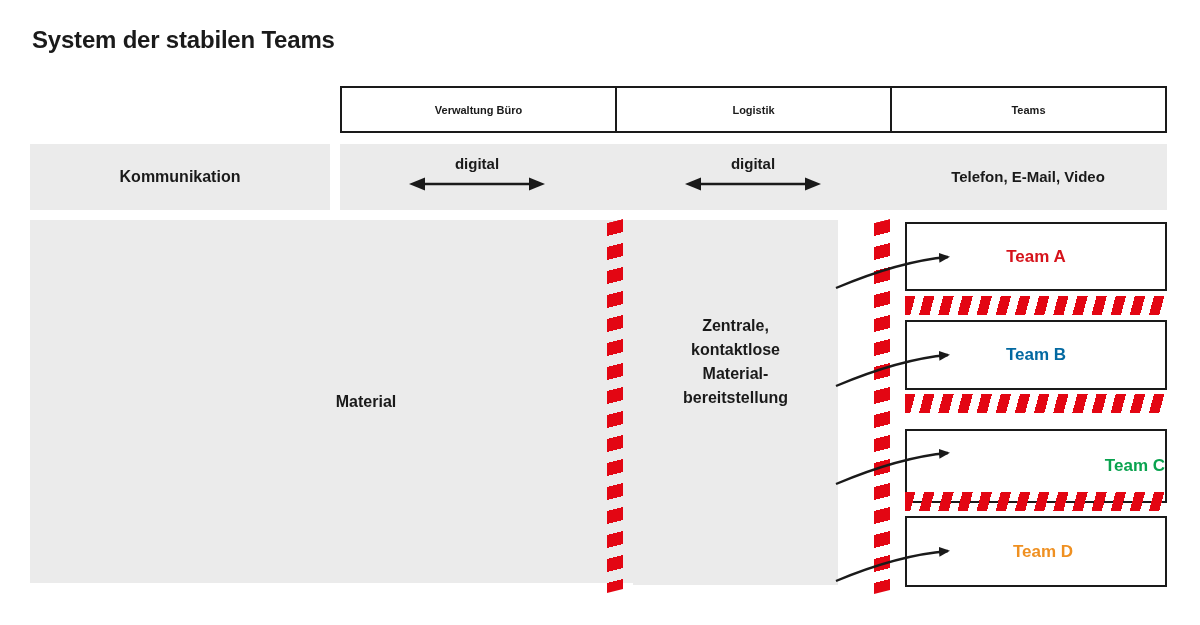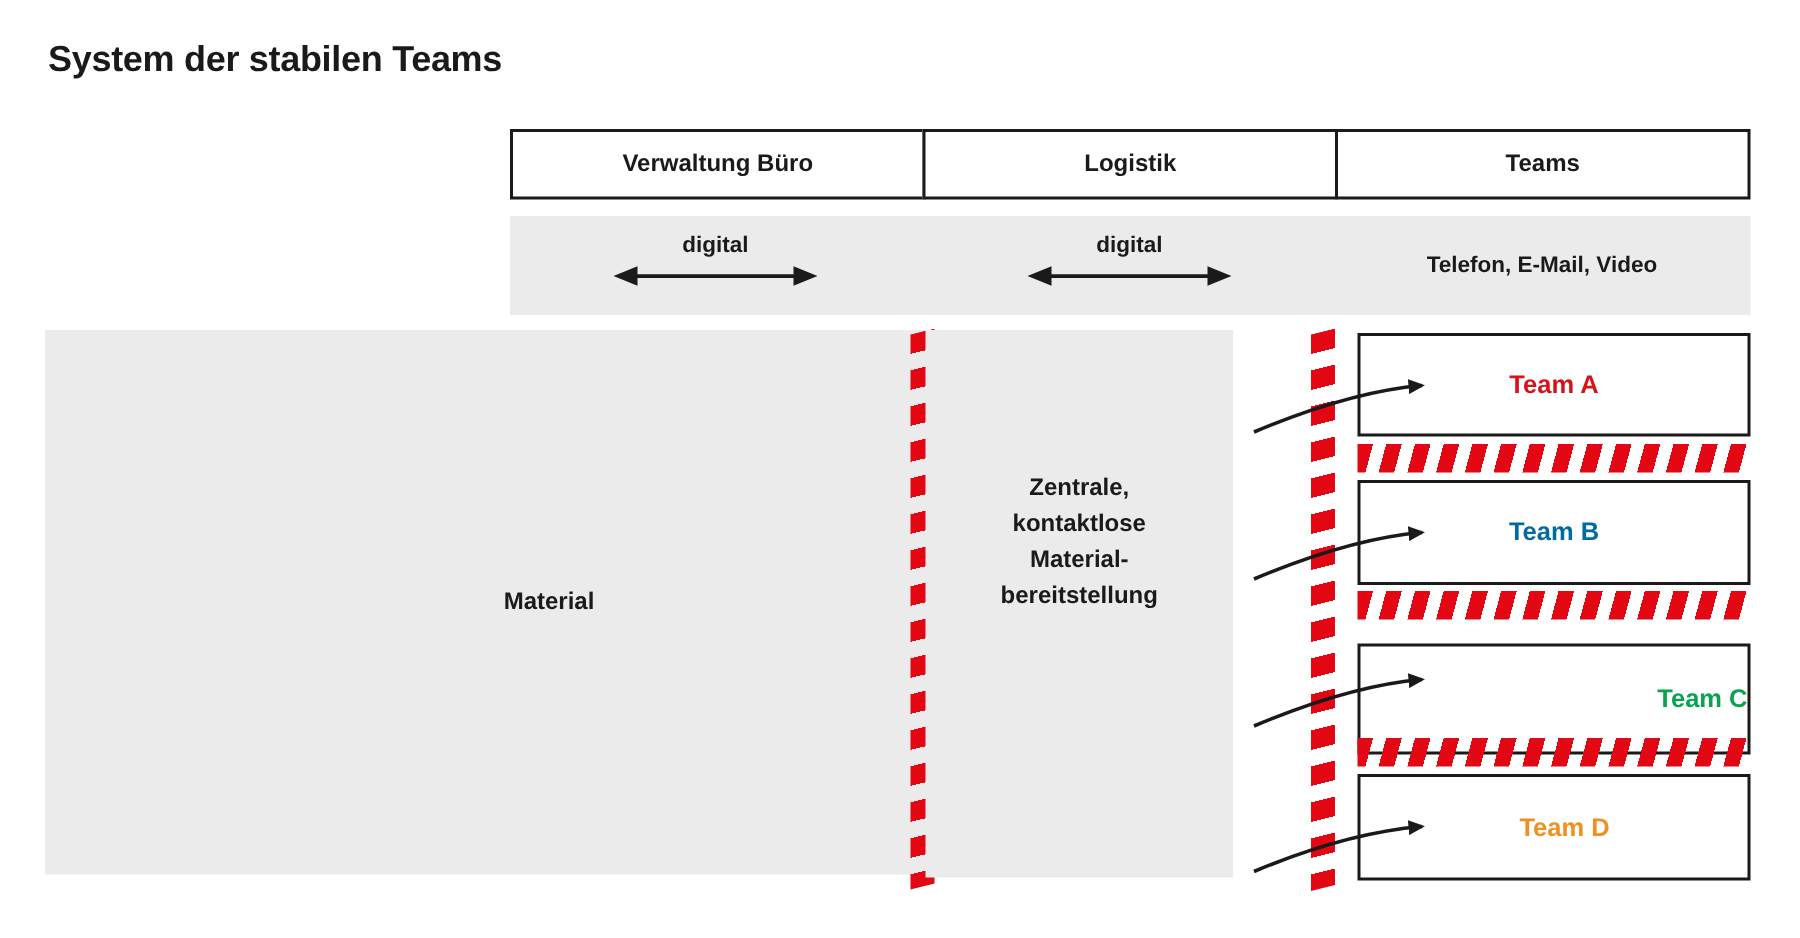--- a/index.html
+++ b/index.html
@@ -9,21 +9,21 @@
   }
   .title{
     position:absolute;left:32px;top:26px;margin:0;
     font-size:24px;font-weight:700;letter-spacing:-0.2px;
   }
   
   .header-row{position:absolute;left:340px;top:86px;width:827px;height:47px;display:flex;}
   .header-cell{
     flex:1 1 0;background:#fff;border:2px solid var(--box-border,#1a1a1a);
     display:flex;align-items:center;justify-content:center;
-    font-size:16px;font-weight:700;margin-left:-2px;
+    font-size:11px;font-weight:700;margin-left:-2px;
   }
   .header-cell:first-child{margin-left:0;}
   
   .comm-box{
     position:absolute;left:30px;top:144px;width:300px;height:66px;
     background:var(--panel-gray,#ebebeb);display:flex;align-items:center;justify-content:center;
     font-size:16px;font-weight:700;
   }
   .comm-band{position:absolute;left:340px;top:144px;width:827px;height:66px;background:var(--panel-gray,#ebebeb);}
   .digital{position:absolute;width:140px;text-align:center;font-size:15px;font-weight:700;}
@@ -32,21 +32,21 @@
   .digital-2{left:343px;top:11px;}
   .dbl-arrow{display:block;margin:0 auto;}
   .telefon{position:absolute;left:568px;top:24px;width:240px;text-align:center;font-size:15px;font-weight:700;}
   
   .material-box{
     position:absolute;left:30px;top:220px;width:672px;height:363px;
     background:var(--panel-gray,#ebebeb);display:flex;align-items:center;justify-content:center;
     font-size:16px;font-weight:700;
   }
   .zentrale-box{
-    position:absolute;left:617px;top:220px;width:205px;height:365px;
+    position:absolute;left:633px;top:220px;width:205px;height:365px;
     background:var(--panel-gray,#ebebeb);
   }
   .zentrale-text{
     position:absolute;left:0;top:94px;width:100%;text-align:center;
     font-size:16px;font-weight:700;line-height:24px;white-space:pre-line;
   }
   
   .v-barrier{
     position:absolute;width:16px;
     background-image:repeating-linear-gradient(to bottom,var(--barrier-red,#e30613) 0 13px,rgba(0,0,0,0) 13px 24px);
@@ -81,20 +81,23 @@
 <div class="canvas">
 
   <h1 class="title">System der stabilen Teams</h1>
 
   <div class="header-row">
     <div class="header-cell">Verwaltung Büro</div>
     <div class="header-cell">Logistik</div>
     <div class="header-cell">Teams</div>
   </div>
 
+  <div class="comm-box">
+    <span>Kommunikation</span>
+  </div>
 
   <div class="comm-band">
     <div class="digital digital-1">
       <span class="lbl">digital</span>
       <svg class="dbl-arrow" width="136" height="16" viewBox="0 0 136 16">
         <line x1="13" y1="8" x2="123" y2="8" stroke="#1a1a1a" stroke-width="2.5"></line>
         <polygon points="0,8 16,1.5 16,14.5" fill="#1a1a1a"></polygon>
         <polygon points="136,8 120,1.5 120,14.5" fill="#1a1a1a"></polygon>
       </svg>
     </div>

